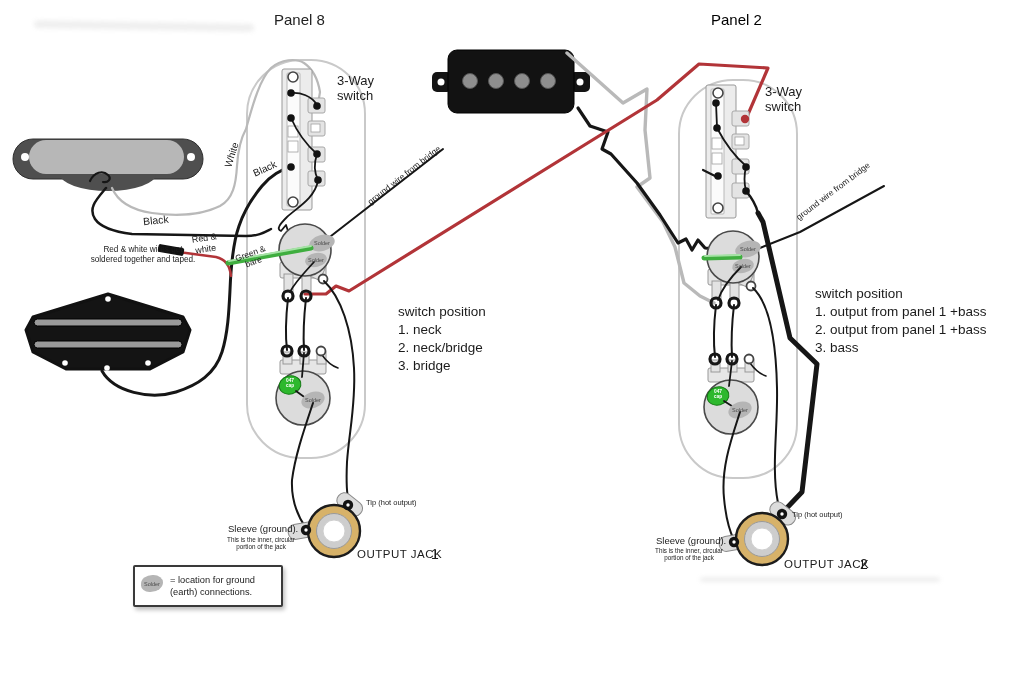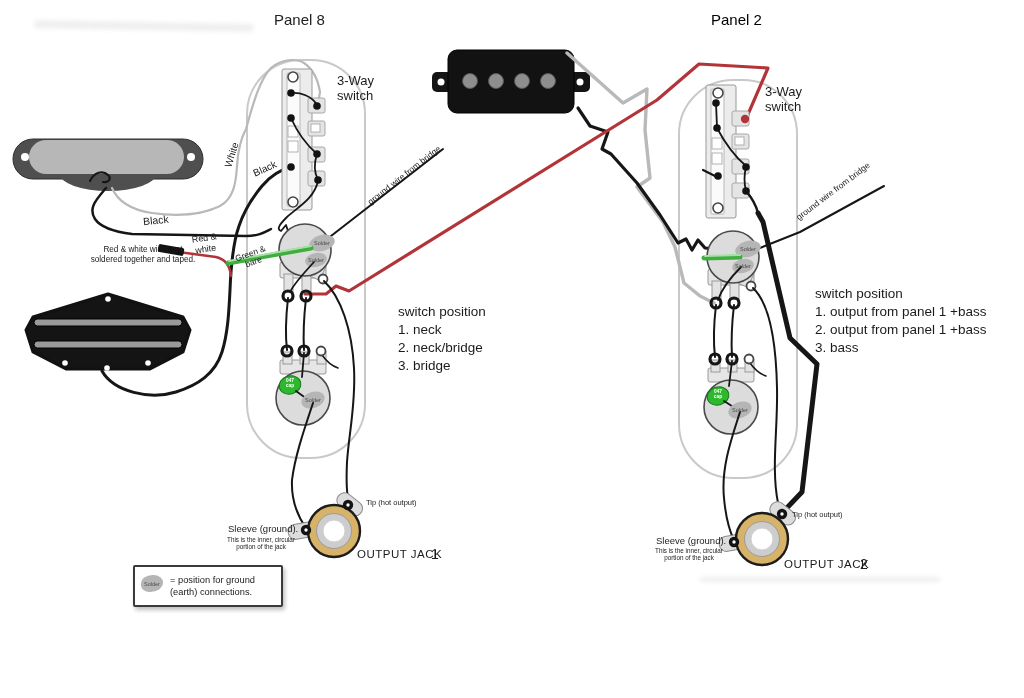--- a/index.html
+++ b/index.html
@@ -290,17 +290,17 @@
   <div class="lbl ctr" style="left:725px;top:407px;width:30px;font-size:5.5px;color:#4a4a4a;">Solder</div>
 
   <div class="lbl ctr" style="left:279px;top:378px;width:22px;font-size:4.8px;line-height:5.4px;color:#fff;font-weight:bold;">047
 cap</div>
   <div class="lbl ctr" style="left:707px;top:389px;width:22px;font-size:4.8px;line-height:5.4px;color:#fff;font-weight:bold;">047
 cap</div>
 
   <div style="position:absolute;left:133px;top:565px;width:146px;height:38px;border:2px solid #3a3a3a;border-radius:2px;background:#fff;box-shadow:2px 3px 4px rgba(0,0,0,.25);">
     <div style="position:absolute;left:6px;top:8px;width:22px;height:17px;background:#b5b5b5;border-radius:55% 45% 60% 40%;"></div>
     <div class="lbl ctr" style="left:2px;top:14px;width:30px;font-size:5.5px;color:#4a4a4a;">Solder</div>
-    <div class="lbl" style="left:35px;top:8px;font-size:9.3px;line-height:11.5px;">= position for ground
+    <div class="lbl" style="left:35px;top:8px;font-size:9.3px;line-height:11.5px;">= location for ground
 (earth) connections.</div>
   </div>
 
 </div>
 
 </body></html>

